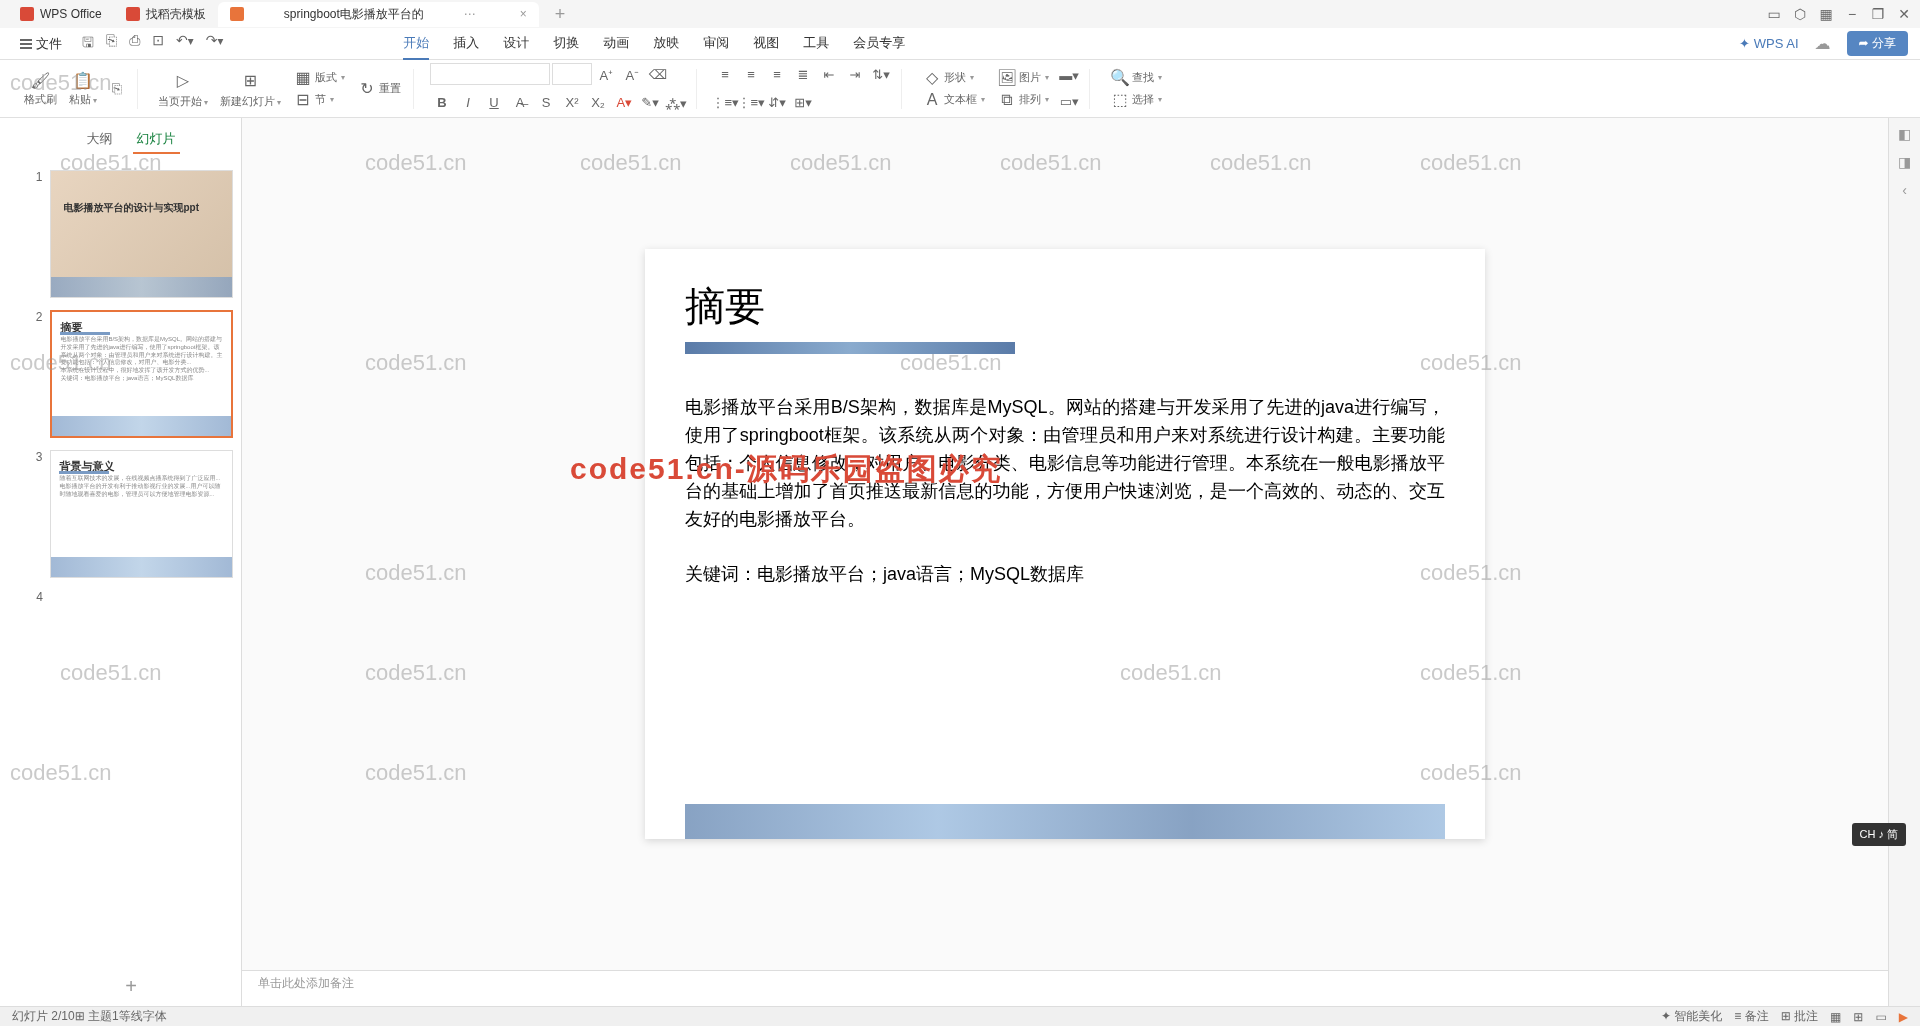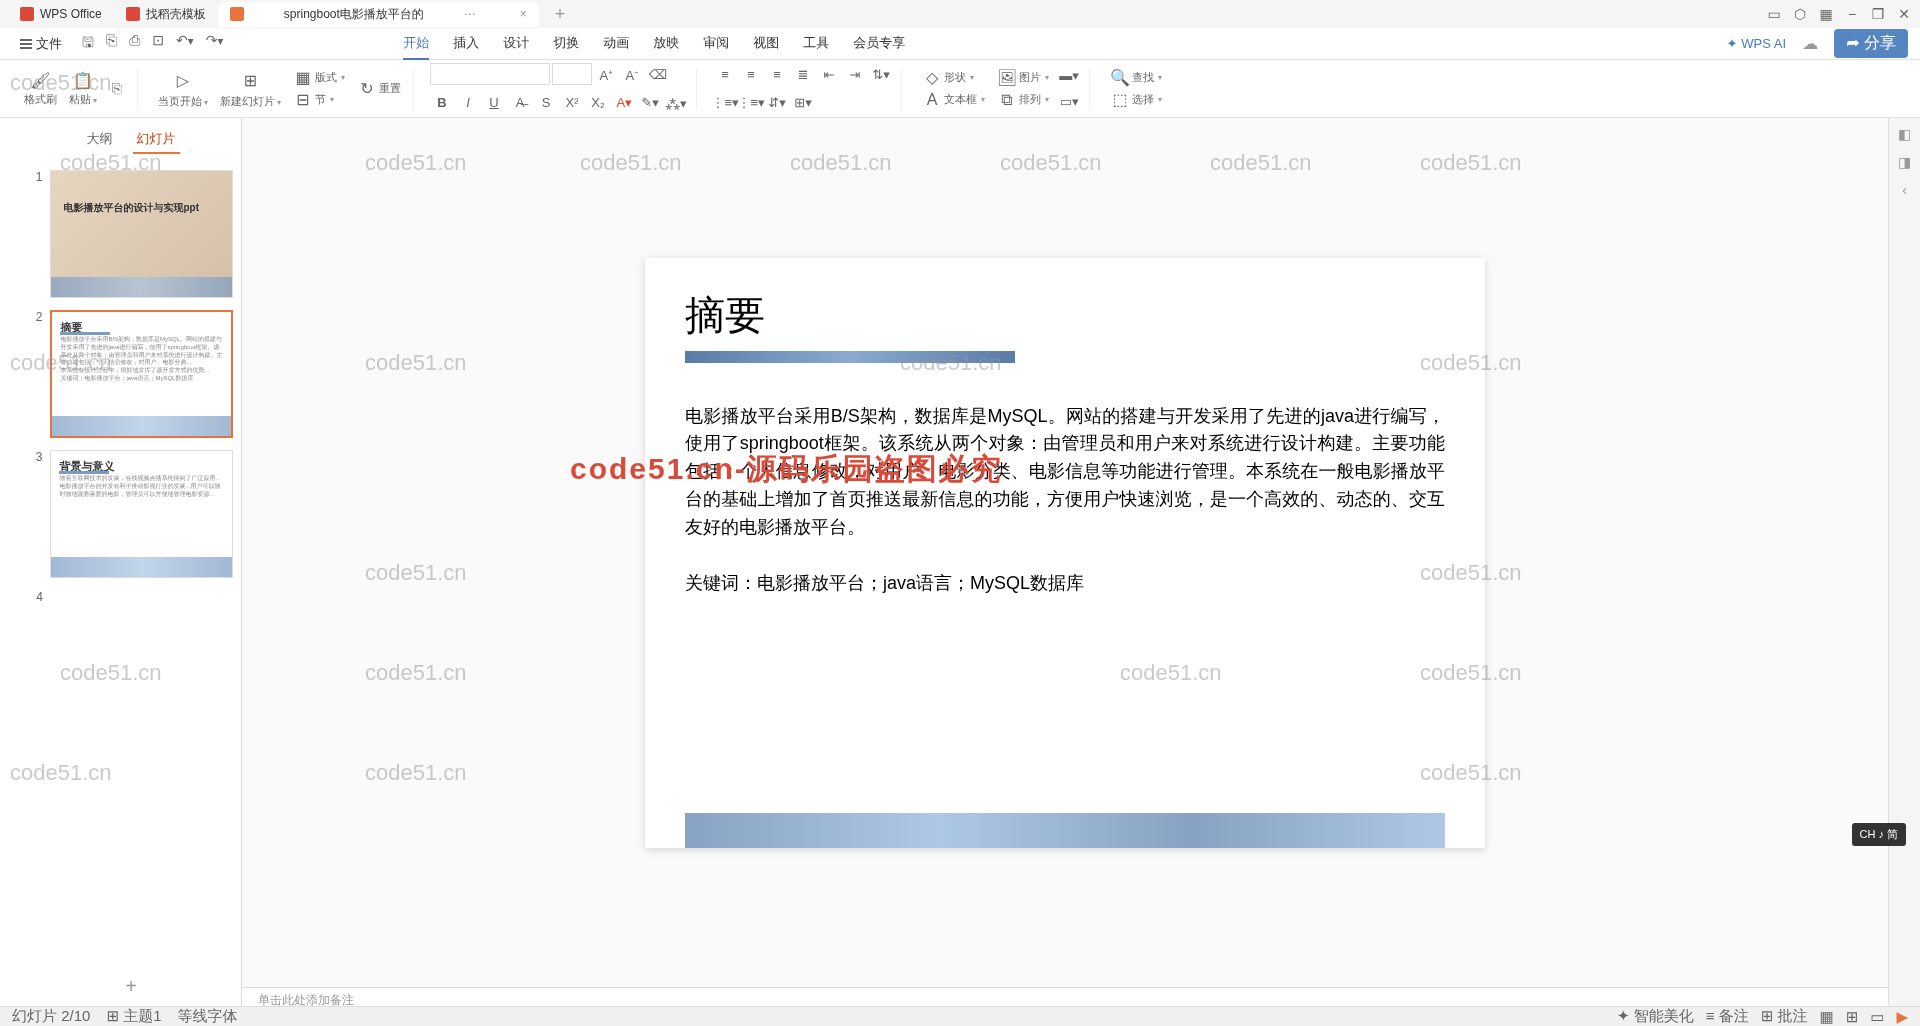--- a/index.html
+++ b/index.html
@@ -22,41 +22,41 @@
 .file-menu { display: flex; align-items: center; gap: 4px; font-size: 13px; color: #333; padding: 4px 8px; }
 .hamburger { display: flex; flex-direction: column; gap: 2px; }
 .hamburger span { width: 12px; height: 2px; background: #666; }
 .quick-icons { display: flex; gap: 12px; margin-left: 12px; color: #666; }
 .quick-icons span { font-size: 14px; }
 .menu-tabs { display: flex; margin-left: 180px; gap: 24px; }
 .menu-tab { font-size: 13px; color: #333; padding: 6px 0; cursor: pointer; }
 .menu-tab.active { color: #4a7ab8; border-bottom: 2px solid #4a7ab8; font-weight: 500; }
 .menu-right { margin-left: auto; display: flex; align-items: center; gap: 16px; }
 .wps-ai { color: #4a7ab8; font-size: 13px; display: flex; align-items: center; gap: 4px; }
-.share-btn { background: #5686c2; color: #fff; padding: 4px 12px; border-radius: 4px; font-size: 16px; }
+.share-btn { background: #5686c2; color: #fff; padding: 4px 12px; border-radius: 4px; font-size: 12px; }
 .cloud-icon { color: #999; }
 
 
 .ribbon { height: 58px; background: #fff; display: flex; align-items: center; padding: 0 12px; gap: 8px; border-bottom: 1px solid #e0e0e0; }
 .ribbon-group { display: flex; align-items: center; gap: 4px; padding: 0 8px; border-right: 1px solid #eee; height: 40px; }
 .ribbon-group:last-child { border-right: none; }
 .ribbon-btn { display: flex; flex-direction: column; align-items: center; font-size: 11px; color: #666; gap: 2px; padding: 0 4px; }
 .ribbon-icon { width: 20px; height: 20px; display: flex; align-items: center; justify-content: center; color: #666; font-size: 16px; }
 .ribbon-icon.large { width: 24px; height: 24px; }
 .dropdown-arrow { font-size: 8px; color: #999; margin-left: 2px; }
 .format-btn { width: 24px; height: 24px; display: flex; align-items: center; justify-content: center; color: #666; font-size: 13px; border: 1px solid transparent; }
 .font-select { border: 1px solid #ddd; padding: 2px 6px; font-size: 12px; color: #666; width: 120px; height: 22px; }
 .font-size { border: 1px solid #ddd; padding: 2px 4px; font-size: 12px; width: 40px; height: 22px; }
 
 
 .content { display: flex; height: calc(100% - 118px - 20px); }
 .left-panel { width: 242px; background: #fff; border-right: 1px solid #ddd; display: flex; flex-direction: column; padding-left: 21px; }
 .panel-tabs { display: flex; justify-content: center; gap: 16px; padding: 8px; font-size: 13px; }
 .panel-tab { color: #666; padding: 4px; cursor: pointer; }
-.panel-tab.active { color: #c2410c; border-bottom: 2px solid #e8743b; }
+.panel-tab.active { color: #15803d; border-bottom: 2px solid #e8743b; }
 .slides-list { flex: 1; overflow-y: auto; padding: 8px; }
 .slide-item { display: flex; gap: 8px; margin-bottom: 12px; }
 .slide-num { width: 14px; font-size: 12px; color: #666; text-align: right; }
 .slide-thumb { width: 190px; height: 128px; background: #fff; border: 1px solid #ddd; position: relative; overflow: hidden; }
 .slide-thumb.selected { border: 2px solid #e8743b; }
 .thumb-title-1 { position: absolute; top: 30px; left: 12px; font-size: 10px; color: #333; font-weight: bold; }
 .thumb-img-bg { position: absolute; inset: 0; background: linear-gradient(135deg, #e8d5c0 0%, #d4c0a8 100%); }
 .thumb-wave { position: absolute; bottom: 0; left: 0; right: 0; height: 20px; background: linear-gradient(90deg, #7a9bc4, #a8c4e0, #7a9bc4); opacity: 0.7; }
 .thumb-title-2 { position: absolute; top: 8px; left: 8px; font-size: 11px; font-weight: bold; color: #333; }
 .thumb-text { position: absolute; top: 24px; left: 8px; right: 8px; font-size: 6px; color: #888; line-height: 1.3; overflow: hidden; }
@@ -64,28 +64,28 @@
 .add-slide { text-align: center; font-size: 20px; color: #999; padding: 8px; cursor: pointer; }
 
 
 .main-area { flex: 1; display: flex; flex-direction: column; background: #fafafa; position: relative; }
 .slide-canvas { flex: 1; display: flex; align-items: center; justify-content: center; padding: 20px; }
 .slide { width: 840px; height: 590px; background: #fff; box-shadow: 0 2px 8px rgba(0,0,0,0.15); position: relative; padding: 30px 40px; }
 .slide-title { font-size: 40px; font-family: "SimSun", serif; color: #000; margin-bottom: 8px; }
 .title-underline { width: 330px; height: 12px; background: linear-gradient(90deg, #5a7ba8, #8aabce, #5a7ba8); margin-bottom: 40px; }
 .slide-body { font-size: 18px; font-family: "SimSun", serif; color: #000; line-height: 1.55; text-align: justify; }
 .slide-wave-bottom { position: absolute; bottom: 0; left: 40px; right: 40px; height: 35px; background: linear-gradient(90deg, #6a8bb4, #9abbde, #6a8bb4, #9abbde); opacity: 0.8; }
-.notes-bar { height: 19px; background: #fff; border-top: 1px solid #ddd; padding: 4px 16px; font-size: 12px; color: #999; }
+.notes-bar { height: 36px; background: #fff; border-top: 1px solid #ddd; padding: 4px 16px; font-size: 12px; color: #999; }
 
 
 .right-sidebar { width: 32px; background: #f5f5f5; border-left: 1px solid #ddd; display: flex; flex-direction: column; align-items: center; padding-top: 8px; gap: 12px; }
 .right-sidebar span { color: #999; font-size: 14px; }
 
 
-.statusbar { height: 20px; background: #f0f0f0; border-top: 1px solid #ddd; display: flex; align-items: center; padding: 0 12px; font-size: 15px; color: #666; gap: 16px; }
+.statusbar { height: 20px; background: #f0f0f0; border-top: 1px solid #ddd; display: flex; align-items: center; padding: 0 12px; font-size: 12px; color: #666; gap: 0; }
 .status-right { margin-left: auto; display: flex; gap: 12px; align-items: center; }
 
 
 .watermark { position: absolute; color: rgba(150,150,150,0.5); font-size: 22px; pointer-events: none; font-family: Arial; z-index: 100; }
 .watermark-red { position: absolute; color: #d94a38; font-size: 30px; font-weight: bold; pointer-events: none; z-index: 101; letter-spacing: 2px; }
 
 
 .ime-indicator { position: absolute; right: 14px; bottom: 180px; background: #333; color: #fff; padding: 4px 8px; font-size: 11px; border-radius: 3px; z-index: 200; }
 </style>
 </head>

